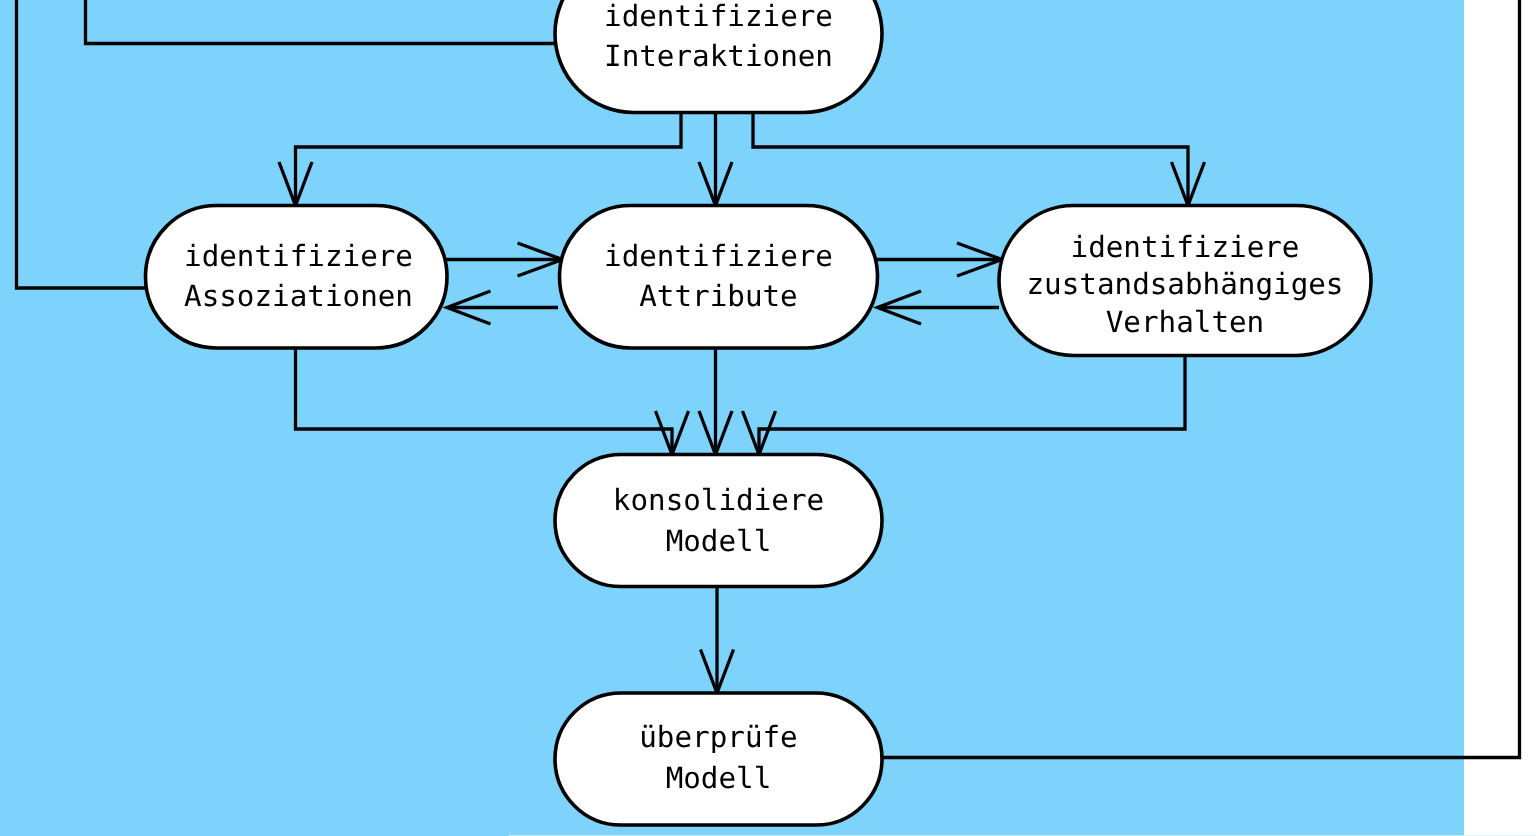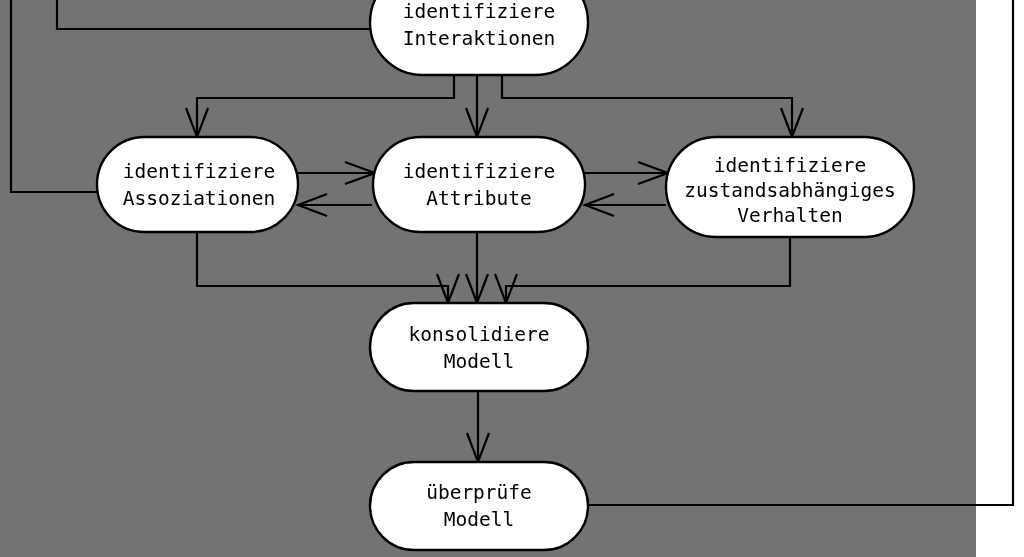--- a/index.html
+++ b/index.html
@@ -10,21 +10,21 @@
   body {
     width: 1024px;
     height: 557px;
     overflow: hidden;
     font-family: "DejaVu Sans Mono", "Liberation Mono", monospace;
   }
   #diagram-root {
     position: relative;
     width: 976px;
     height: 557px;
-    background: #737373;
+    background: #7dd3fc;
   }
   svg#flow {
     display: block;
     width: 1024px;
     height: 557px;
   }
   .node-shape {
     fill: #ffffff;
     stroke: #000000;
     stroke-width: 2.4;

